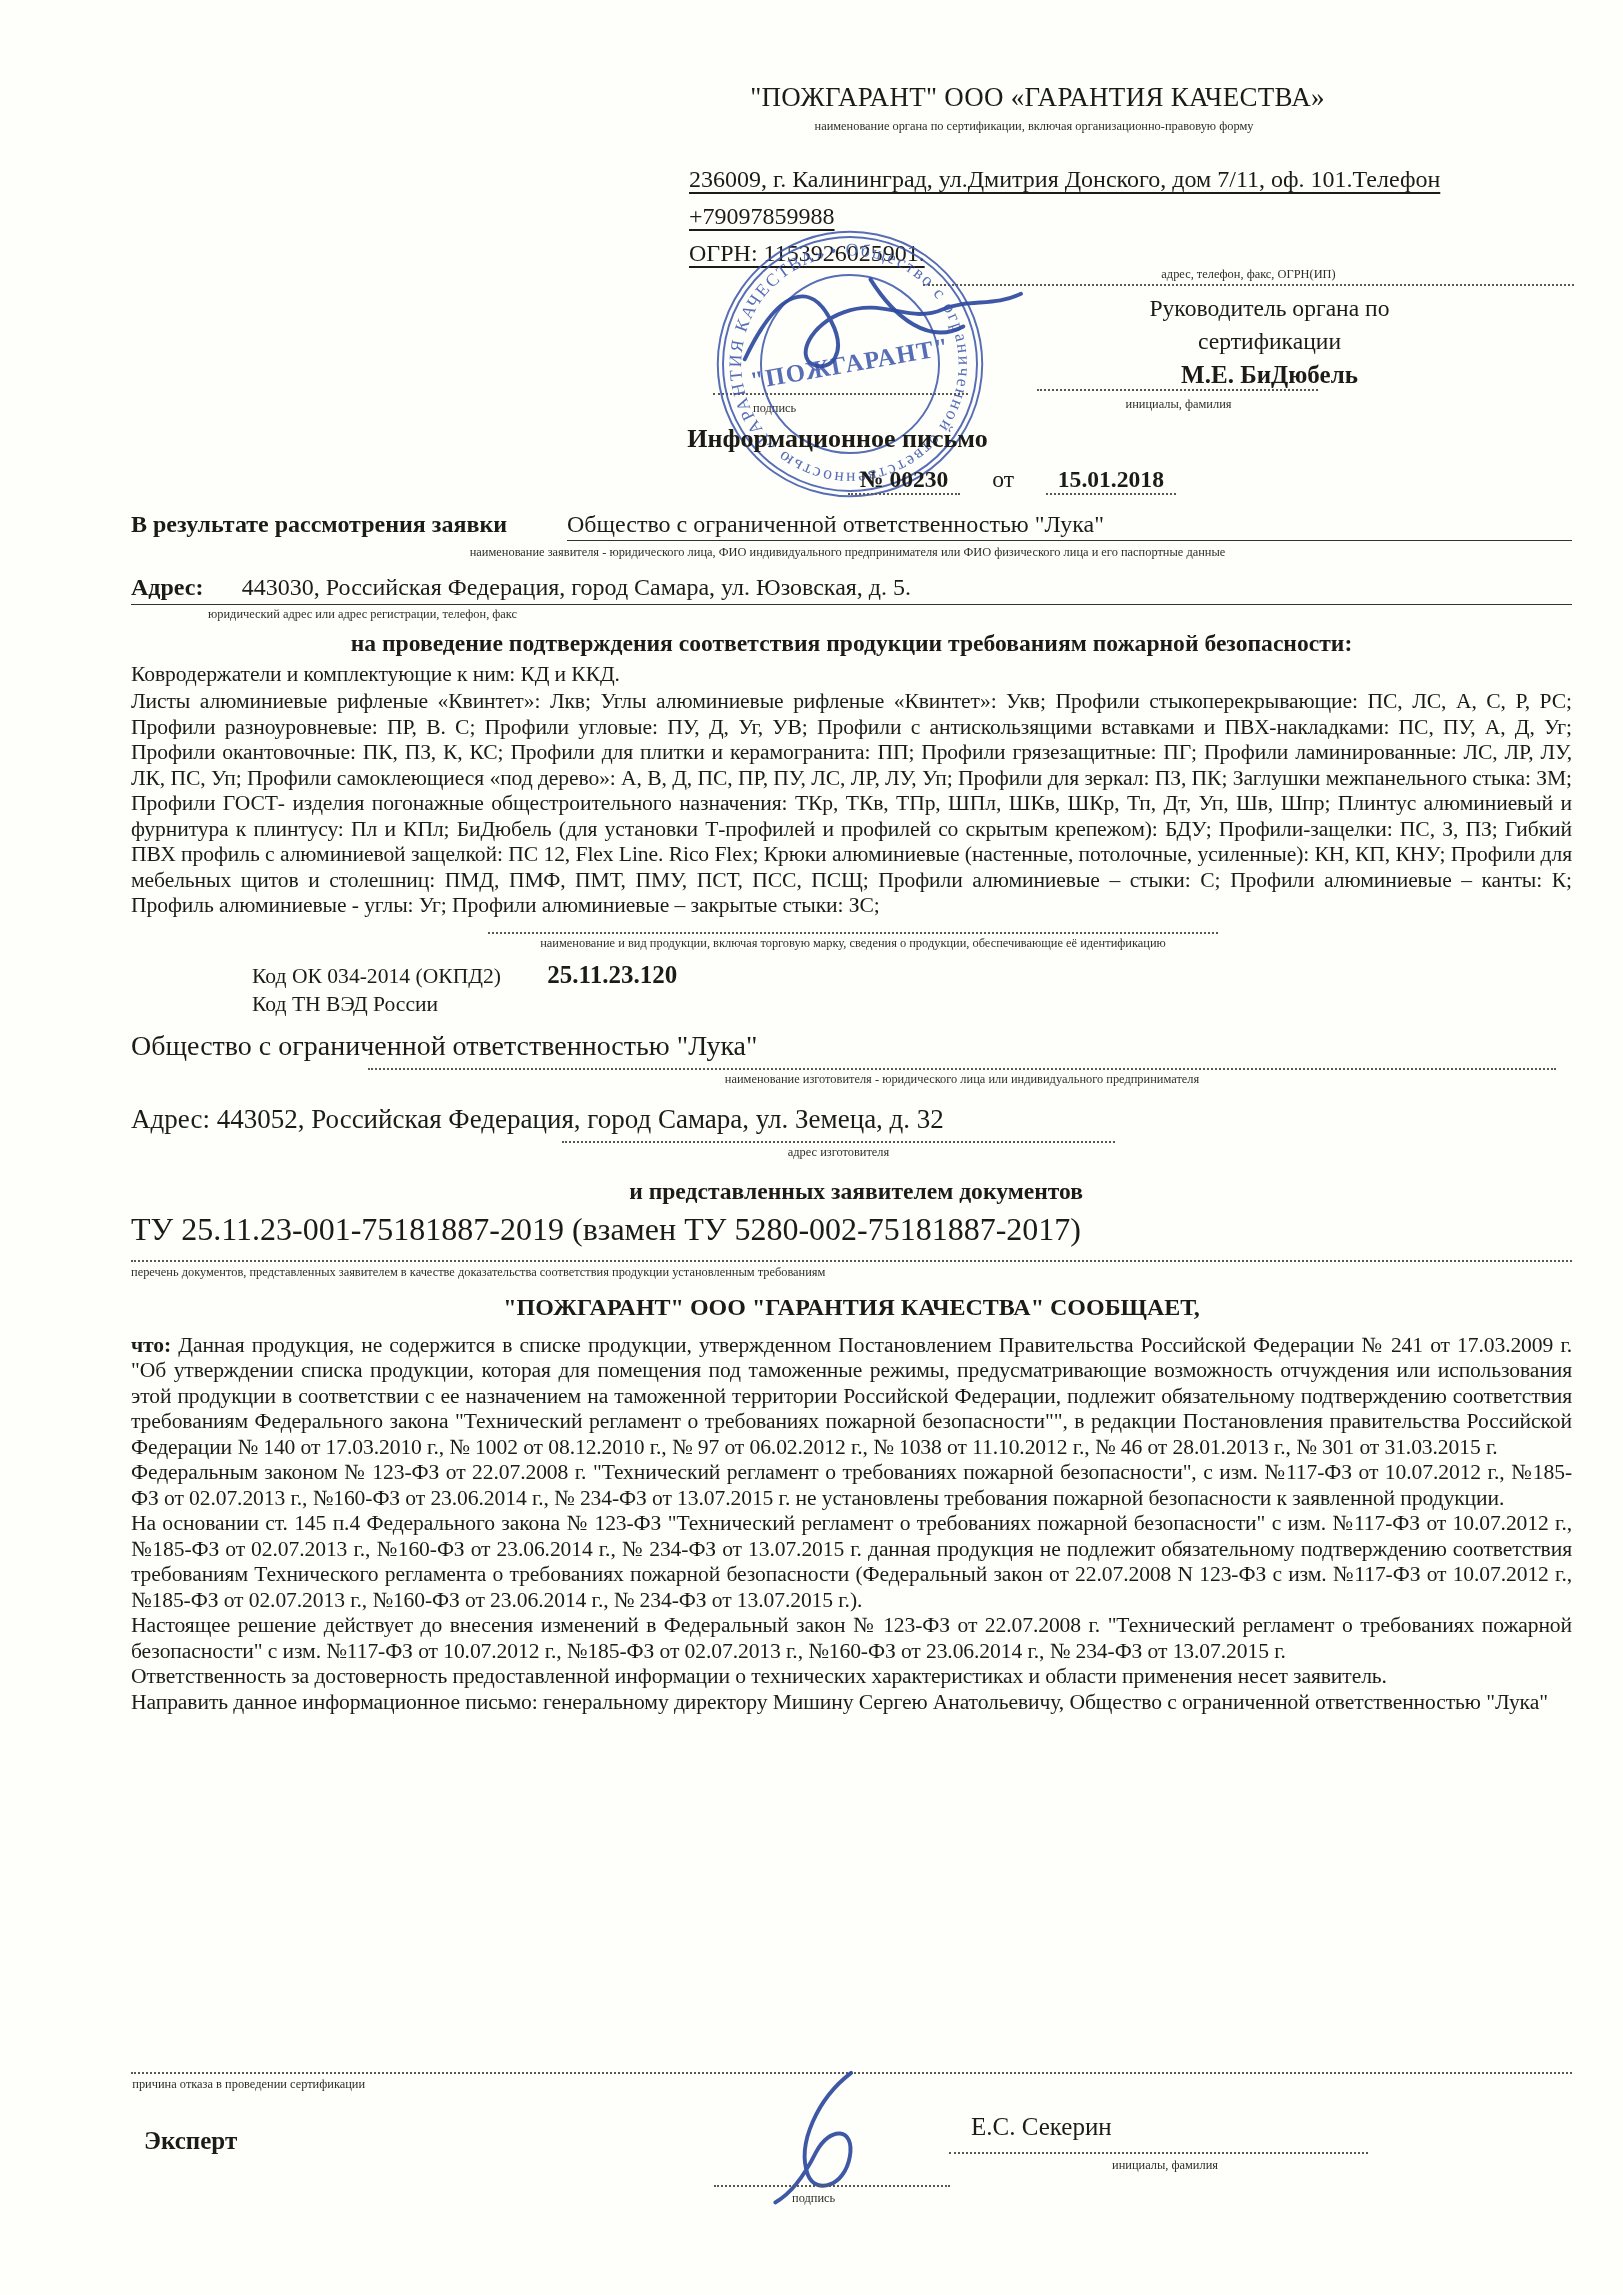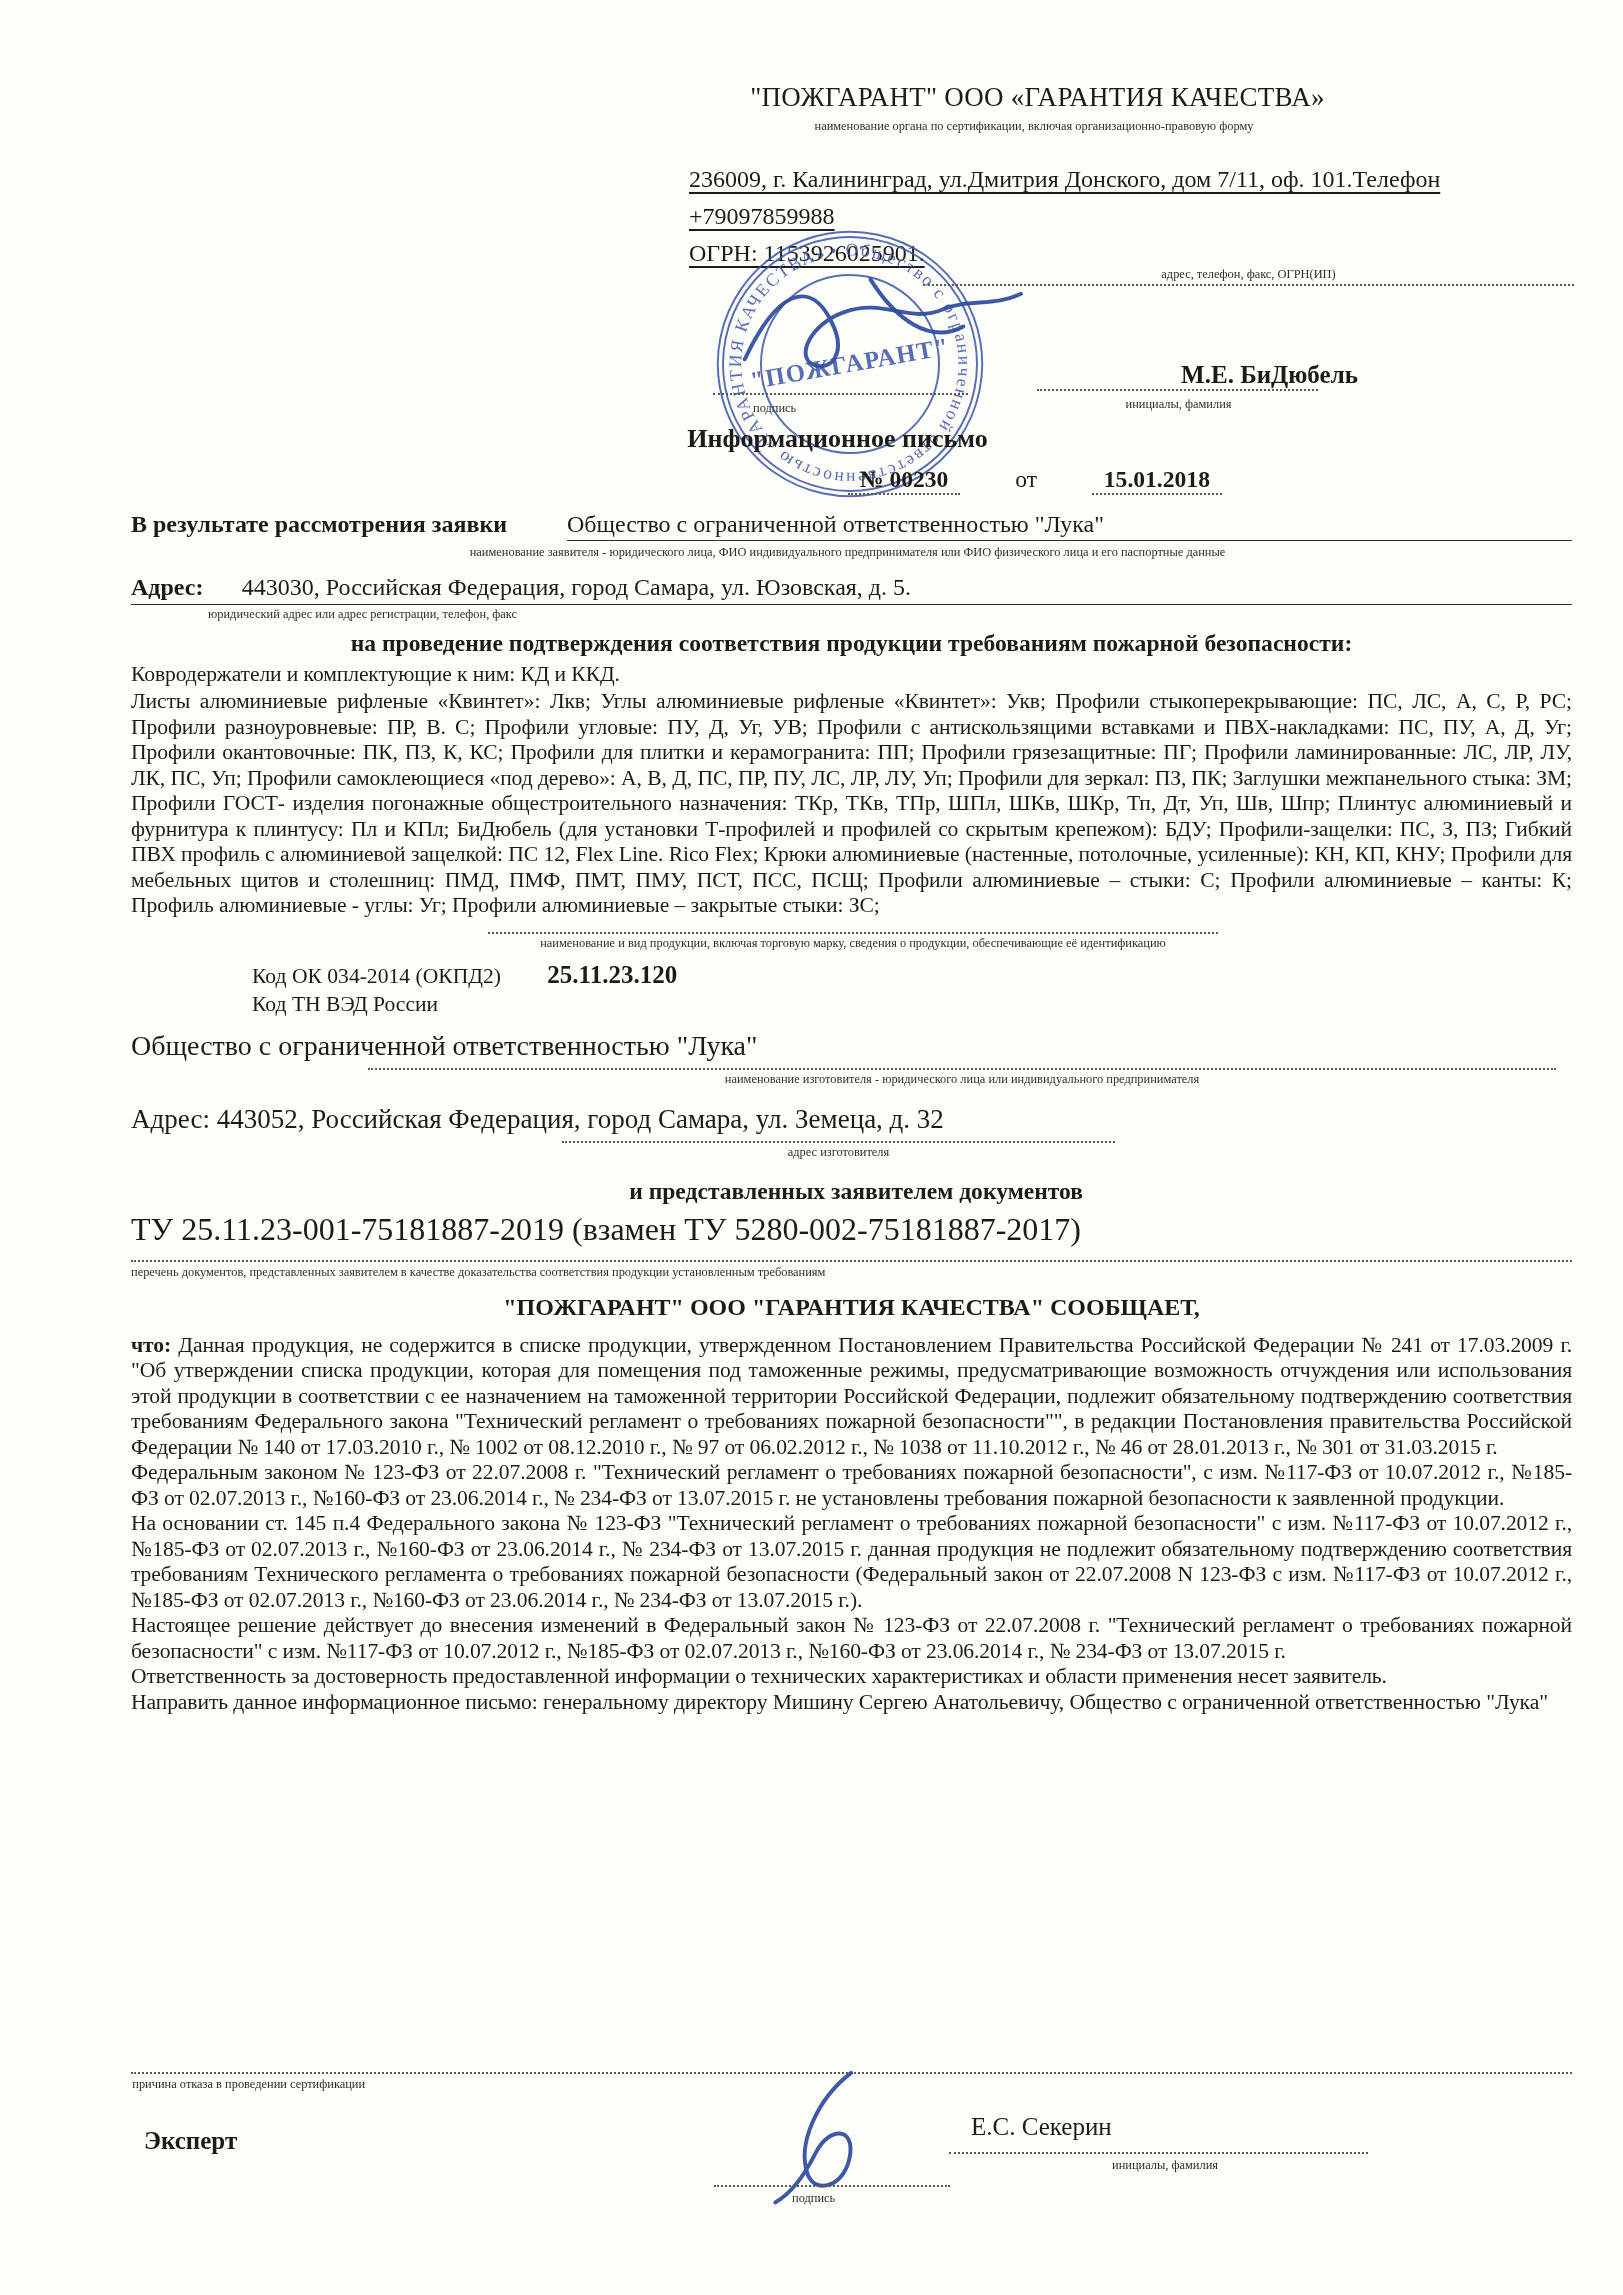--- a/index.html
+++ b/index.html
@@ -32,21 +32,21 @@
   .stamp { position:absolute; left:706px; top:220px; width:288px; height:288px; transform:rotate(-10deg); opacity:0.85; }
   .st { fill:none; stroke:#3a54ab; stroke-width:3; }
   .st-ring { font-size:27px; fill:#3a54ab; letter-spacing:3px; font-family:"Liberation Serif", serif; }
   .st-center { font-size:38px; fill:#3a54ab; text-anchor:middle; font-weight:bold; letter-spacing:2px; font-family:"Liberation Serif", serif; }
   .scribble { position:absolute; left:733px; top:261px; }
   .pen { fill:none; stroke:#2e4a9e; stroke-width:6; stroke-linecap:round; opacity:0.92; }
 
   .letter-title { position:absolute; left:615px; top:424px; width:445px; text-align:center; font-size:26px; font-weight:bold; }
   .letter-no { position:absolute; left:848px; top:466px; font-size:23.6px; }
   .letter-no .dot-u { border-bottom:2px dotted #5a594f; padding:0 11.8px 1.3px 11.8px; }
-  .letter-no .from { margin:0 55px;font-family:Liberation Serif, serif; }
+  .letter-no .from { margin:0 32px;font-family:Liberation Serif, serif; }
 
   
   .doc-body { display:flex; flex-direction:column; height:1798px; padding:14.4px 51px 27.5px 131px; font-size:22px; }
   .row { display:flex; align-items:baseline; font-size:24px;gap:24px; }
   .nw { white-space:nowrap; }
   .fill { flex:1; margin-left:36px; }
   .u-solid { border-bottom:1.3px solid #33322a; padding-bottom:1.3px; }
   .claim-cap { margin:3.9px 0 0 291px; width:851px; text-align:center; }
   .addr-row { margin-top:14.4px; border-bottom:1.3px solid #33322a; padding-bottom:2.6px; }
   .addr-row .gap { margin-left:14.4px; }
@@ -92,20 +92,21 @@
 
   <header class="letterhead">
     <div class="org-title">"ПОЖГАРАНТ"  ООО  «ГАРАНТИЯ КАЧЕСТВА»</div>
     <div class="cap org-cap">наименование органа по сертификации, включая организационно-правовую форму</div>
     <div class="addr">236009, г. Калининград, ул.Дмитрия Донского, дом 7/11, оф. 101.Телефон +79097859988</div>
     <div class="ogrn">ОГРН: 1153926025901.</div>
     <div class="addr-cap-line">
       <span class="cap">адрес, телефон, факс, ОГРН(ИП)</span>
     </div>
 
+    <div class="head-role">Руководитель органа по сертификации</div>
     <div class="head-name">М.Е. БиДюбель</div>
     <div class="dots sig-dots"></div>
     <div class="cap sig-cap">подпись</div>
     <div class="dots name-dots"></div>
     <div class="cap name-cap">инициалы, фамилия</div>
 
     <div class="stamp">
       <svg viewBox="0 0 440 440" width="288" height="288" aria-hidden="true">
         <circle cx="220" cy="220" r="202" class="st"></circle>
         <circle cx="220" cy="220" r="194" class="st"></circle>

